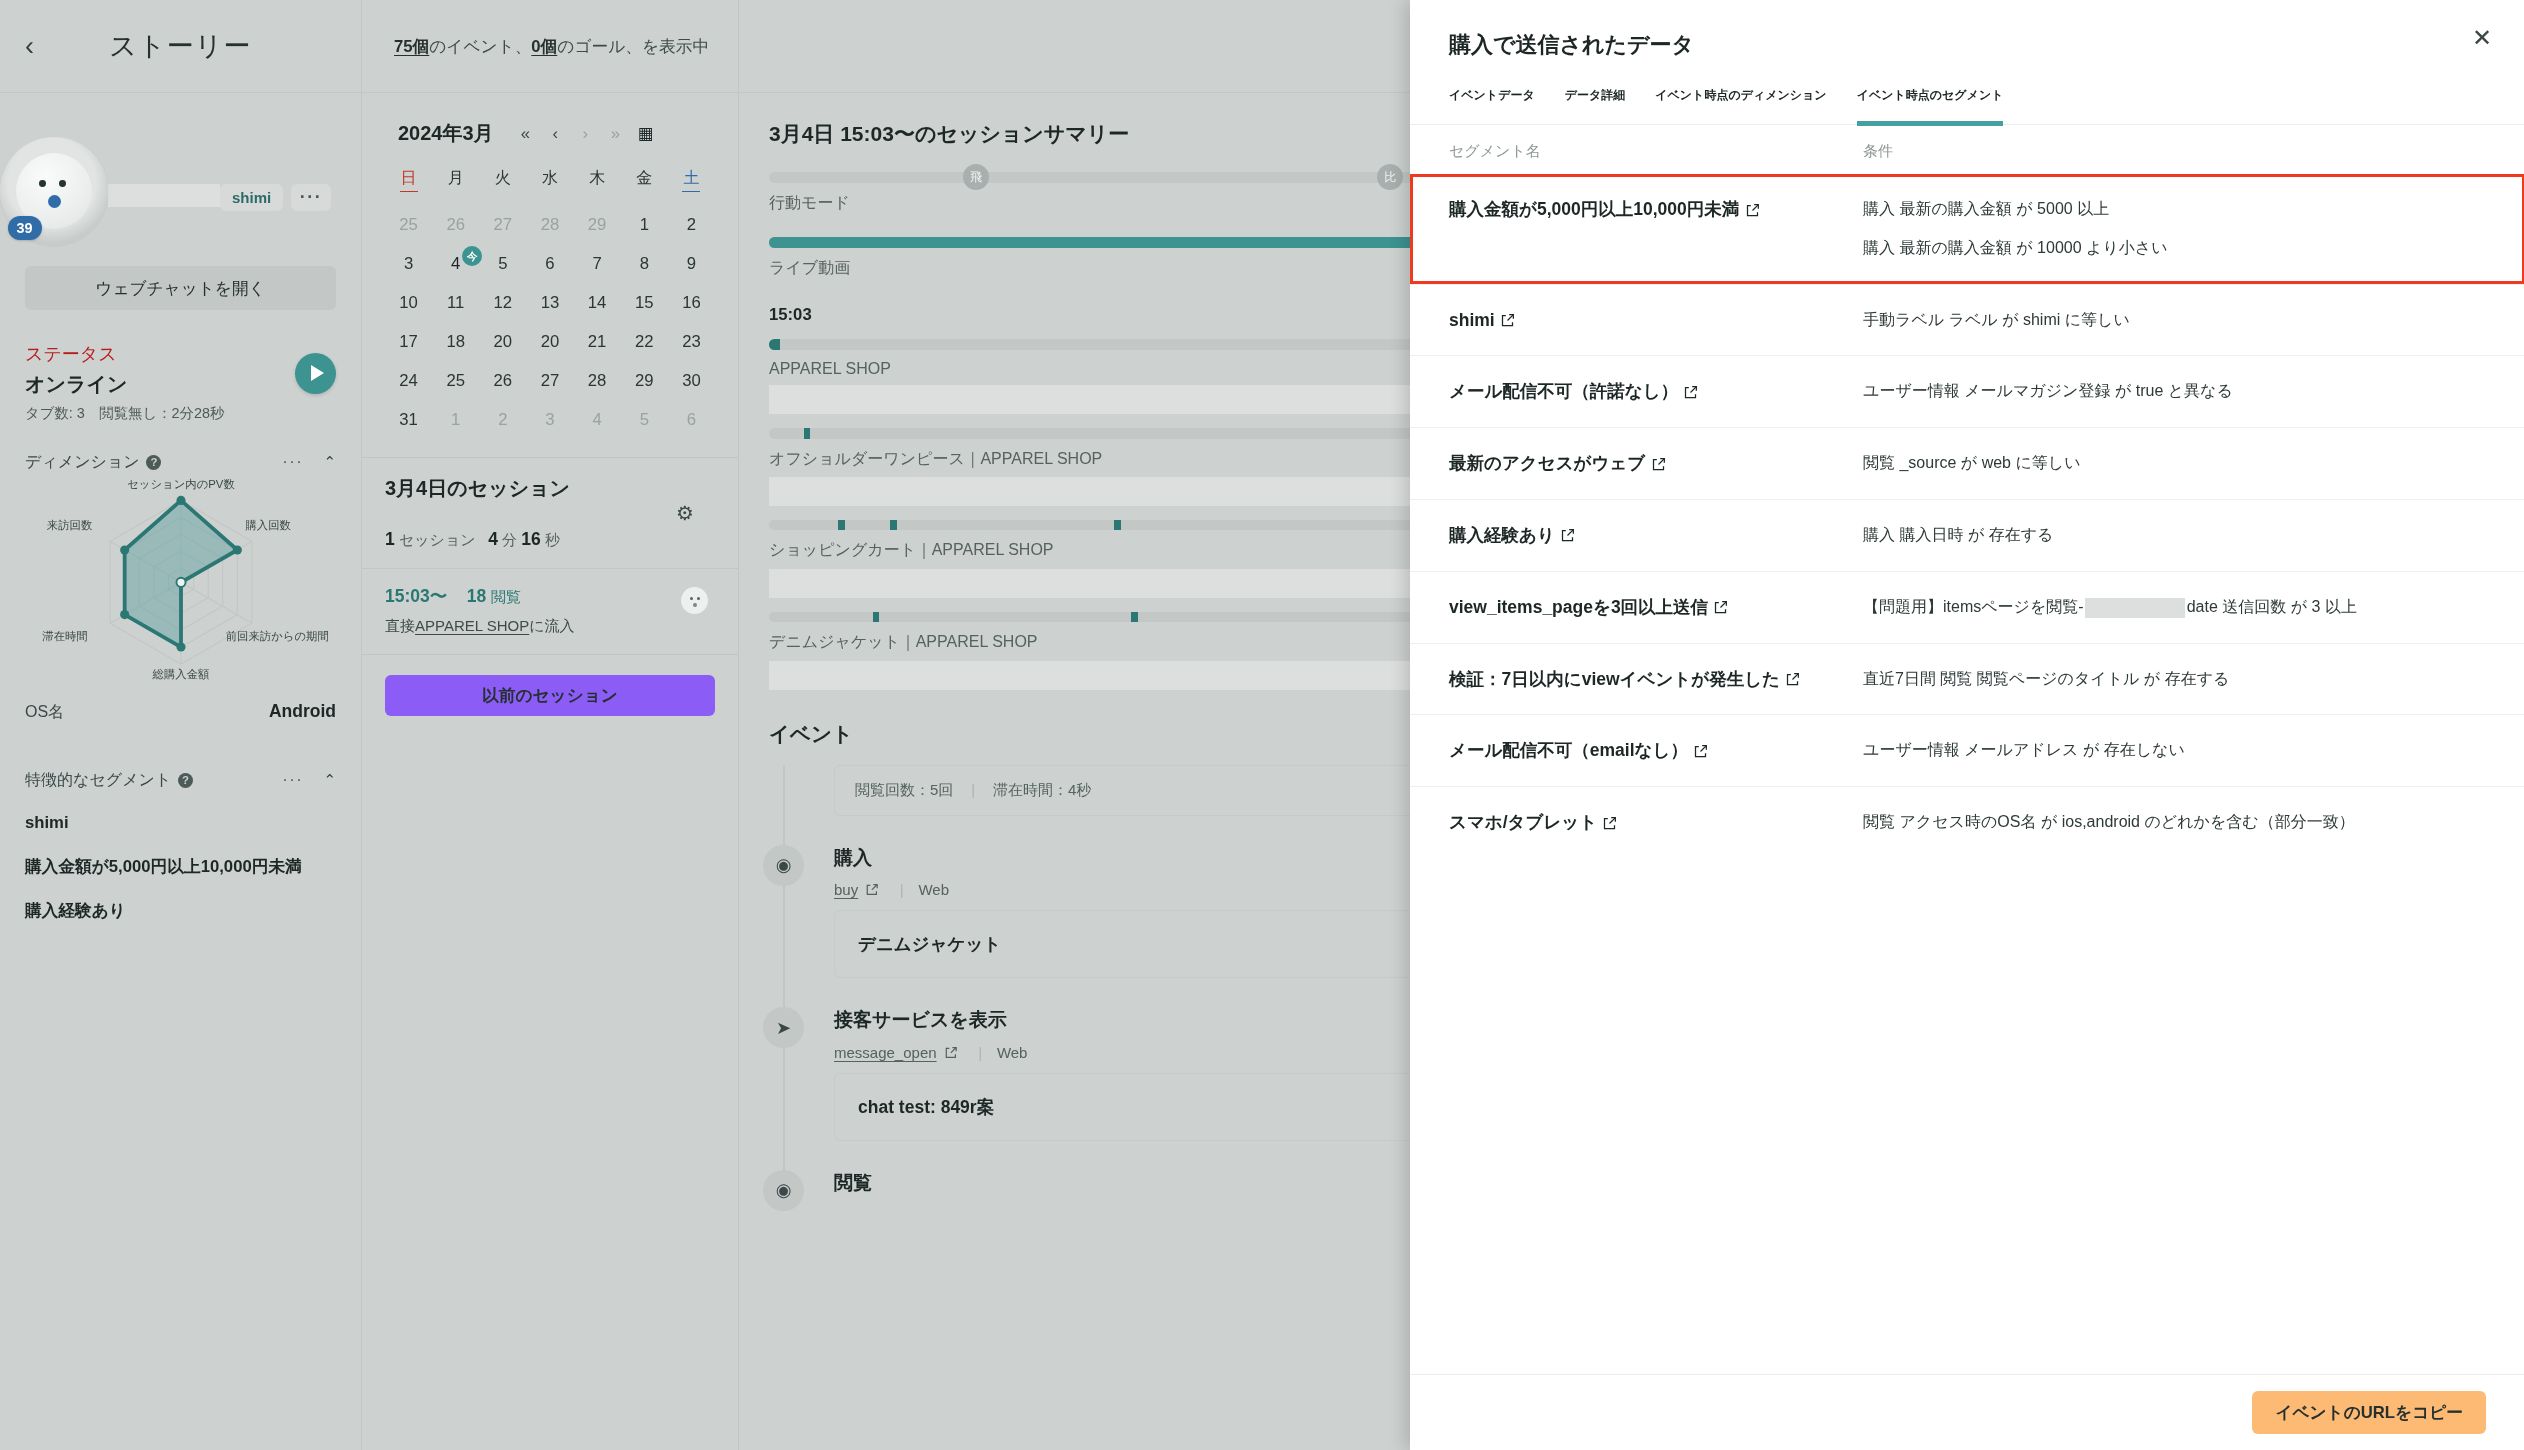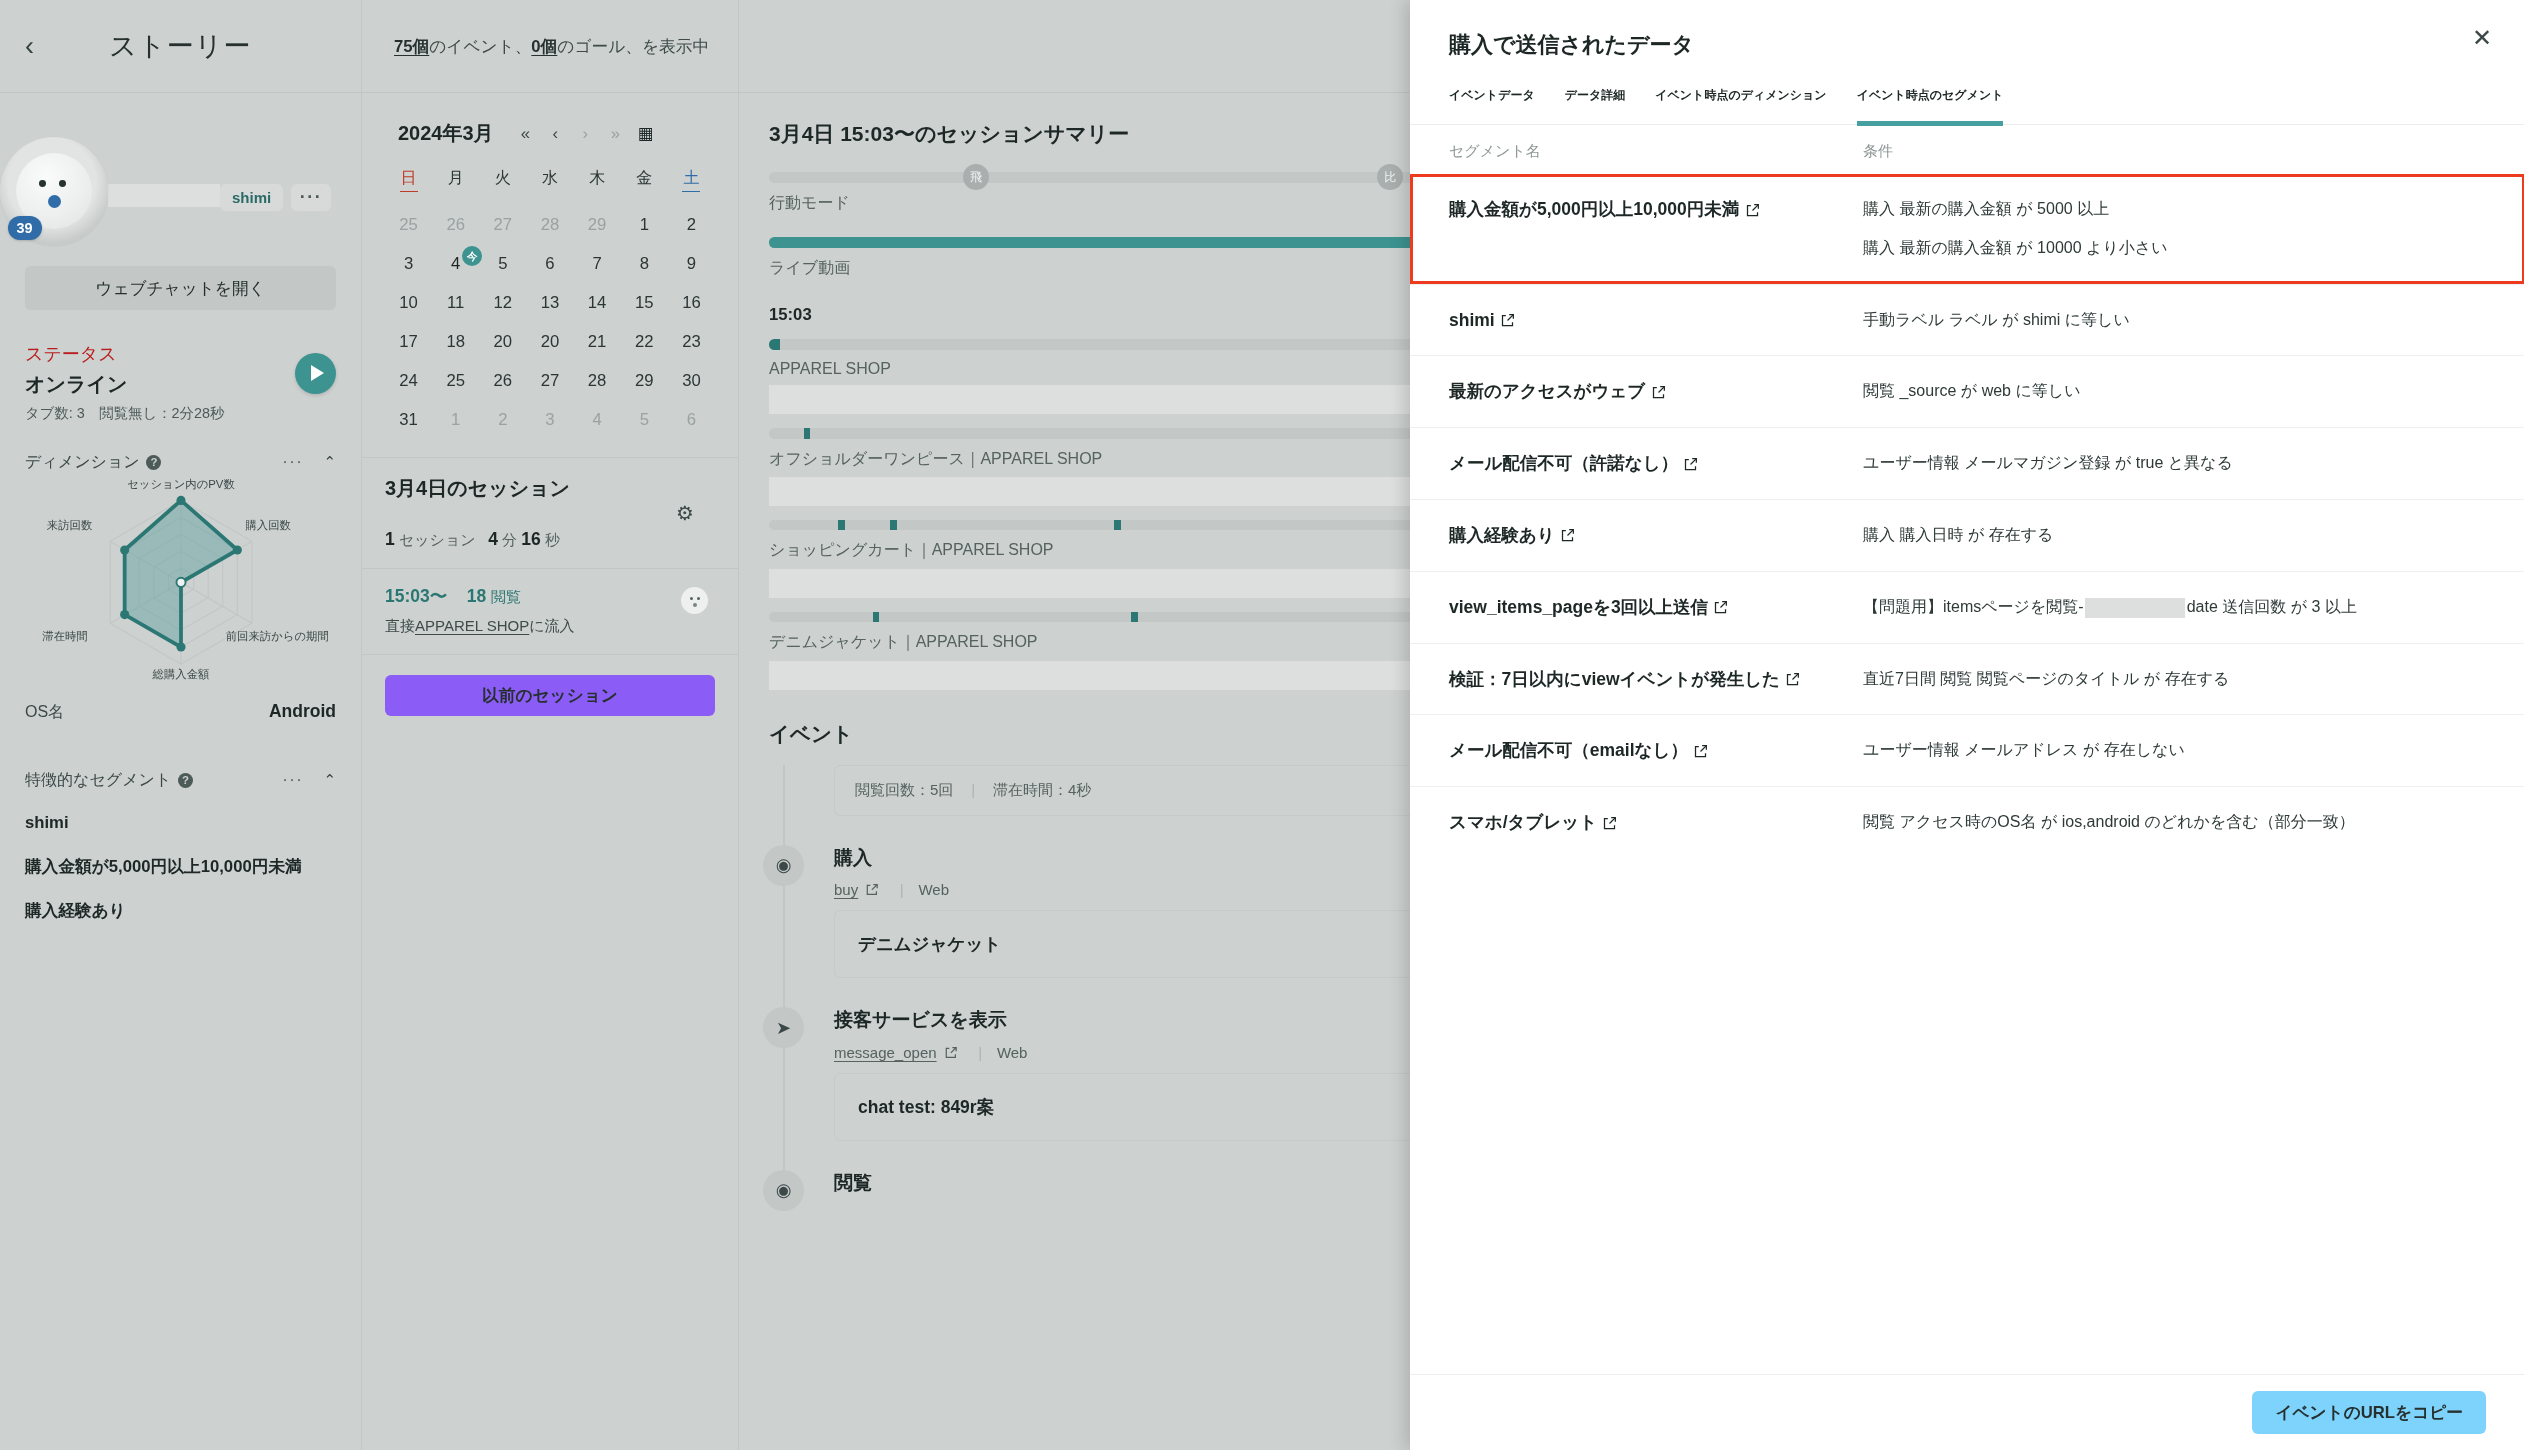--- a/index.html
+++ b/index.html
@@ -200,21 +200,21 @@
   .md-row { display: flex; padding: 23px 39px; border-top: 0.8px solid #eef0ef; position: relative; }
   .md-row.hl { border: 3px solid #ee3b20; padding: 20px 36px; }
   .md-seg { width: 414px; font-size: 17.5px; font-weight: 700; color: #1d2726; line-height: 1.4;
             padding-right: 15px; }
   .md-seg .ext { margin-left: 5.3px; font-weight: 400; cursor: pointer; }
   .md-cond { flex: 1; font-size: 16px; color: #2e3a38; line-height: 1.55; }
   .md-cond div + div { margin-top: 13.7px; }
   .md-redact { display: inline-block; width: 100px; height: 20px; background: #dcdfde;
                vertical-align: middle; margin: 0 1.5px; }
   .md-foot { border-top: 0.8px solid #eceeed; padding: 16.7px 39px; display: flex; justify-content: flex-end; }
-  .md-copy { background: #7dd3fc; border-radius: 6px; height: 43px; display: flex; align-items: center;
+  .md-copy { background: #fdba74; border-radius: 6px; height: 43px; display: flex; align-items: center;
              justify-content: center; padding: 0 23px; font-size: 16.7px; font-weight: 700;
              color: #25302f; cursor: pointer; }
 
   .ext-svg { display: inline-block; vertical-align: -1.5px; }
 </style>
 </head>
 <body>
 
 <div id="app">
 
@@ -566,37 +566,37 @@
           <div class="md-seg"><span>shimi</span><span class="ext"><svg width="15" height="15" viewBox="0 0 18 18" fill="none" stroke="#1d2726" stroke-width="1.5" style="vertical-align:-2.3px">
                 <path d="M7 3H3v12h12v-4"></path>
                 <path d="M11 2h5v5"></path>
                 <path d="M16 2l-7 7"></path>
               </svg></span></div>
           <div class="md-cond">
             <div>手動ラベル ラベル が shimi に等しい</div>
           </div>
         </div>
         <div class="md-row">
+          <div class="md-seg"><span>メール配信不可（許諾なし）</span><span class="ext"><svg width="15" height="15" viewBox="0 0 18 18" fill="none" stroke="#1d2726" stroke-width="1.5" style="vertical-align:-2.3px">
+                <path d="M7 3H3v12h12v-4"></path>
+                <path d="M11 2h5v5"></path>
+                <path d="M16 2l-7 7"></path>
+              </svg></span></div>
+          <div class="md-cond">
+            <div>ユーザー情報 メールマガジン登録 が true と異なる</div>
+          </div>
+        </div>
+        <div class="md-row">
           <div class="md-seg"><span>最新のアクセスがウェブ</span><span class="ext"><svg width="15" height="15" viewBox="0 0 18 18" fill="none" stroke="#1d2726" stroke-width="1.5" style="vertical-align:-2.3px">
                 <path d="M7 3H3v12h12v-4"></path>
                 <path d="M11 2h5v5"></path>
                 <path d="M16 2l-7 7"></path>
               </svg></span></div>
           <div class="md-cond">
             <div>閲覧 _source が web に等しい</div>
-          </div>
-        </div>
-        <div class="md-row">
-          <div class="md-seg"><span>メール配信不可（許諾なし）</span><span class="ext"><svg width="15" height="15" viewBox="0 0 18 18" fill="none" stroke="#1d2726" stroke-width="1.5" style="vertical-align:-2.3px">
-                <path d="M7 3H3v12h12v-4"></path>
-                <path d="M11 2h5v5"></path>
-                <path d="M16 2l-7 7"></path>
-              </svg></span></div>
-          <div class="md-cond">
-            <div>ユーザー情報 メールマガジン登録 が true と異なる</div>
           </div>
         </div>
         <div class="md-row">
           <div class="md-seg"><span>購入経験あり</span><span class="ext"><svg width="15" height="15" viewBox="0 0 18 18" fill="none" stroke="#1d2726" stroke-width="1.5" style="vertical-align:-2.3px">
                 <path d="M7 3H3v12h12v-4"></path>
                 <path d="M11 2h5v5"></path>
                 <path d="M16 2l-7 7"></path>
               </svg></span></div>
           <div class="md-cond">
             <div>購入 購入日時 が 存在する</div>

